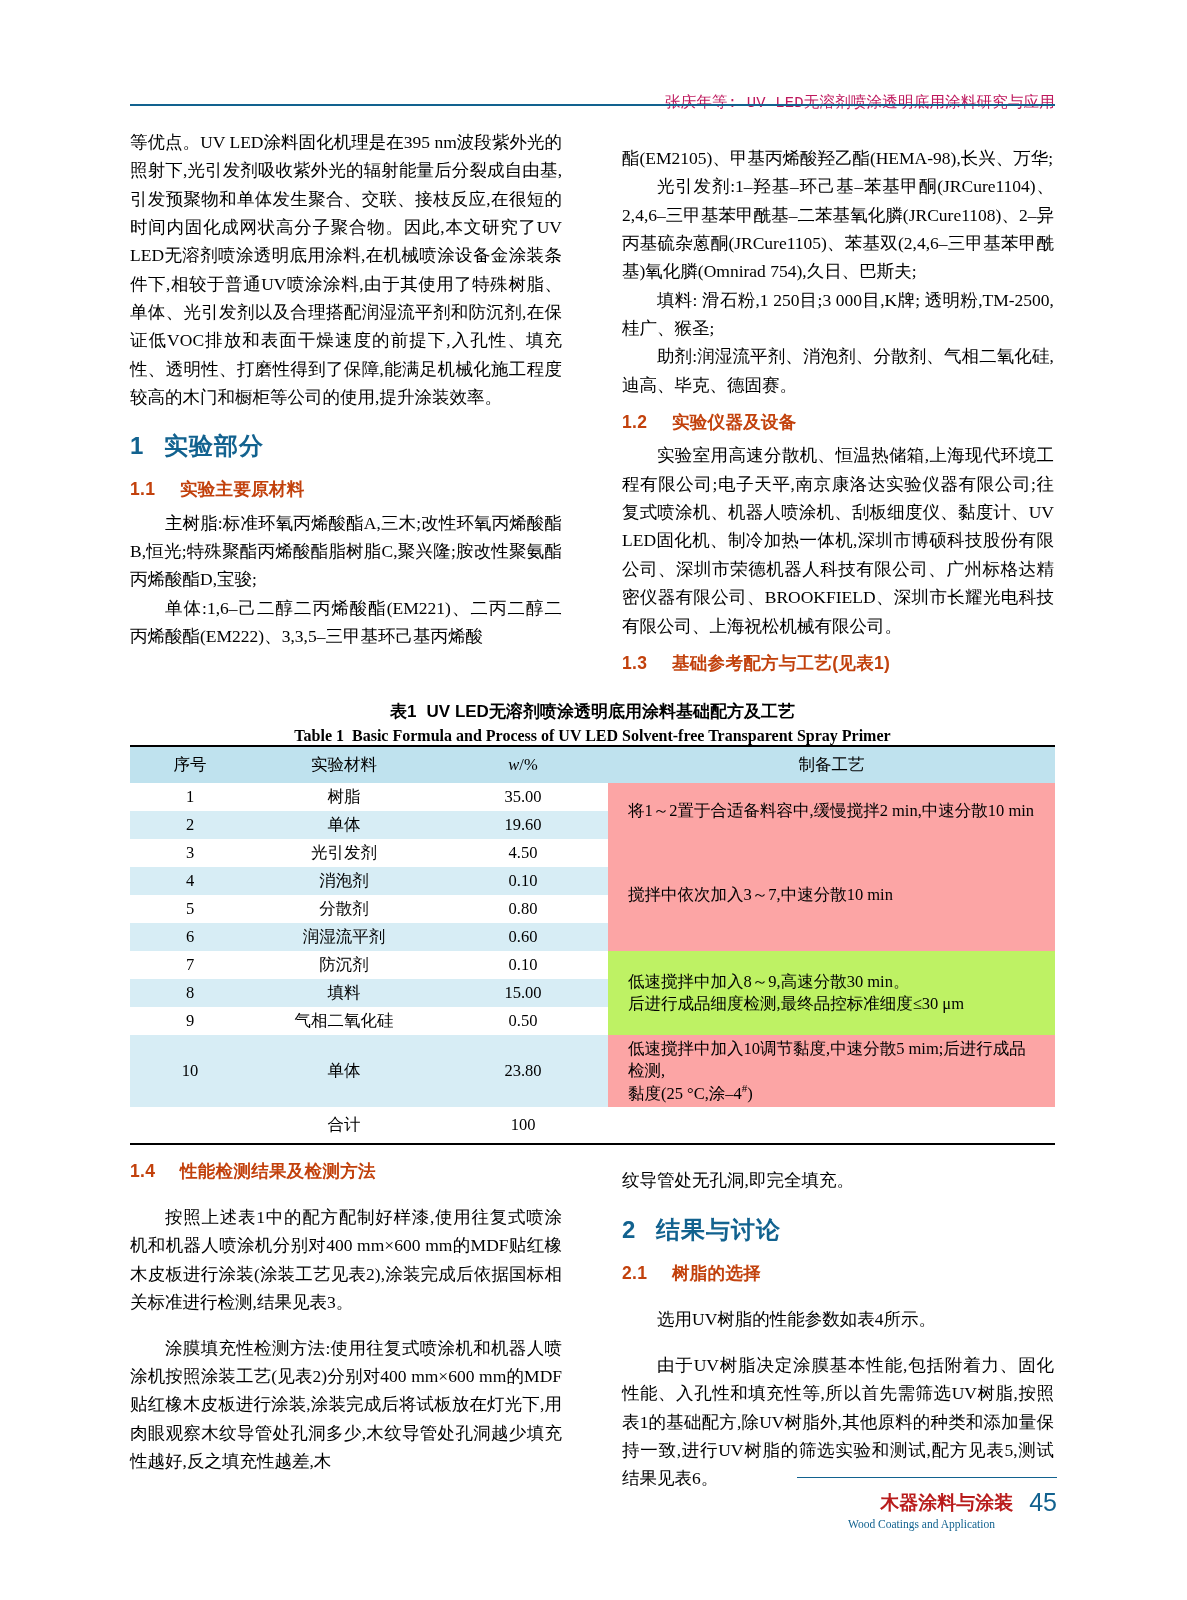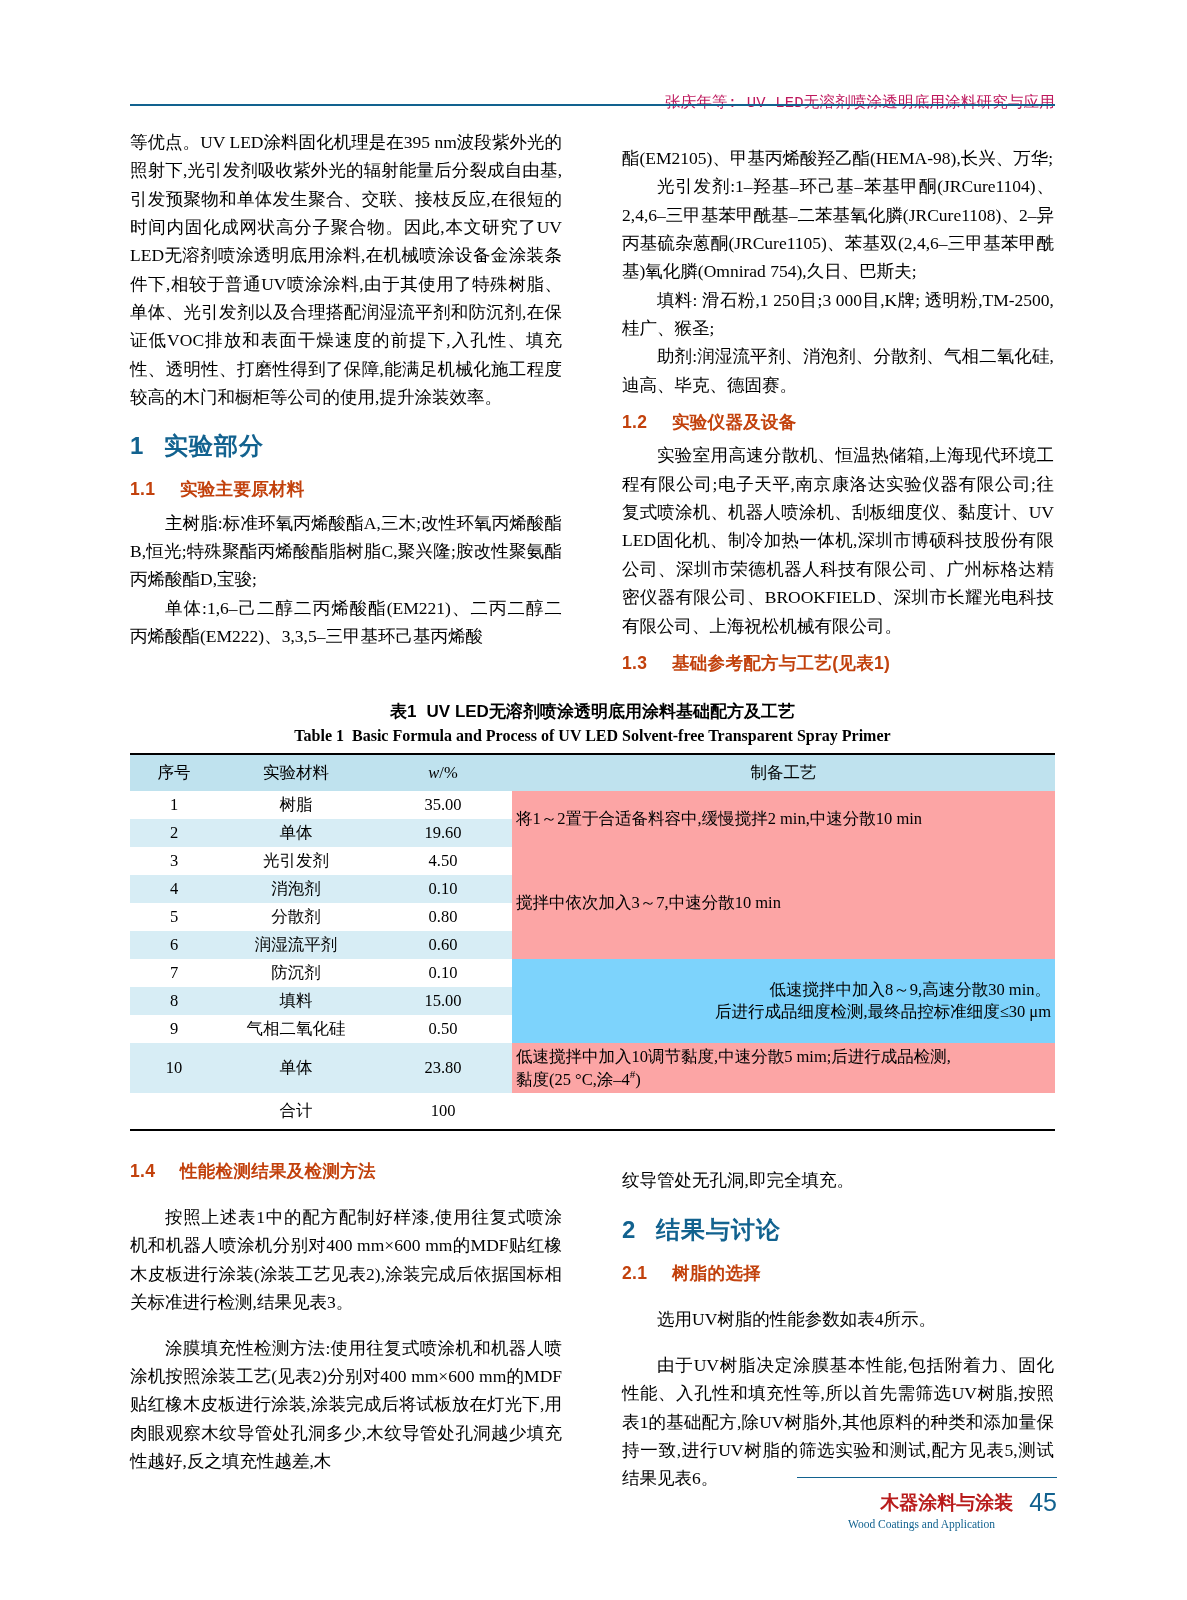--- a/index.html
+++ b/index.html
@@ -89,30 +89,29 @@
     font-size: 17px;
     font-family: "Liberation Sans", sans-serif;
     margin-bottom: 4px;
   }
   .tbl-title-cn .lbl { margin-right: 10px; }
   .tbl-title-en {
     text-align: center;
     font-weight: bold;
     font-size: 16px;
     font-family: "Liberation Serif", serif;
-    margin-bottom: 8px;
   }
   table.data {
     border-collapse: collapse;
     width: 925px;
     font-size: 16.5px;
     font-family: "Liberation Serif", serif;
   }
   table.data td, table.data th {
-    padding: 3px 4px;
+    padding: 3px 20px;
     vertical-align: middle;
   }
   .rule-top, .rule-bottom {
     height: 1.6px;
     background: #000;
     width: 925px;
   }
   .hdr td {
     background: #bfe2ee;
     text-align: center;
@@ -120,21 +119,21 @@
     height: 30px;
     font-size: 16.5px;
   }
   .c-no    { width: 80px;  text-align: center; }
   .c-mat   { width: 148px; text-align: center; }
   .c-val   { width: 130px; text-align: center; }
   .c-proc  { text-align: left; padding-left: 14px; margin-top: 16px; }
   .row-alt td.c-no, .row-alt td.c-mat, .row-alt td.c-val { background: #d7edf5; }
   .row-pl td.c-no, .row-pl td.c-mat, .row-pl td.c-val { background: #ffffff; }
   td.proc-shade { background: #fca5a5; }
-  td.proc-plain { background: #7dd3fc; text-align: right; }
+  td.proc-plain { background: #bef264; }
   .tot td { height: 30px; }
   .tot .c-no { background:#fff; }
   
   .low {
     position: absolute;
     width: 432px;
     font-size: 17.5px;
     line-height: 1.62;
     text-align: justify;
     text-justify: inter-ideograph;

